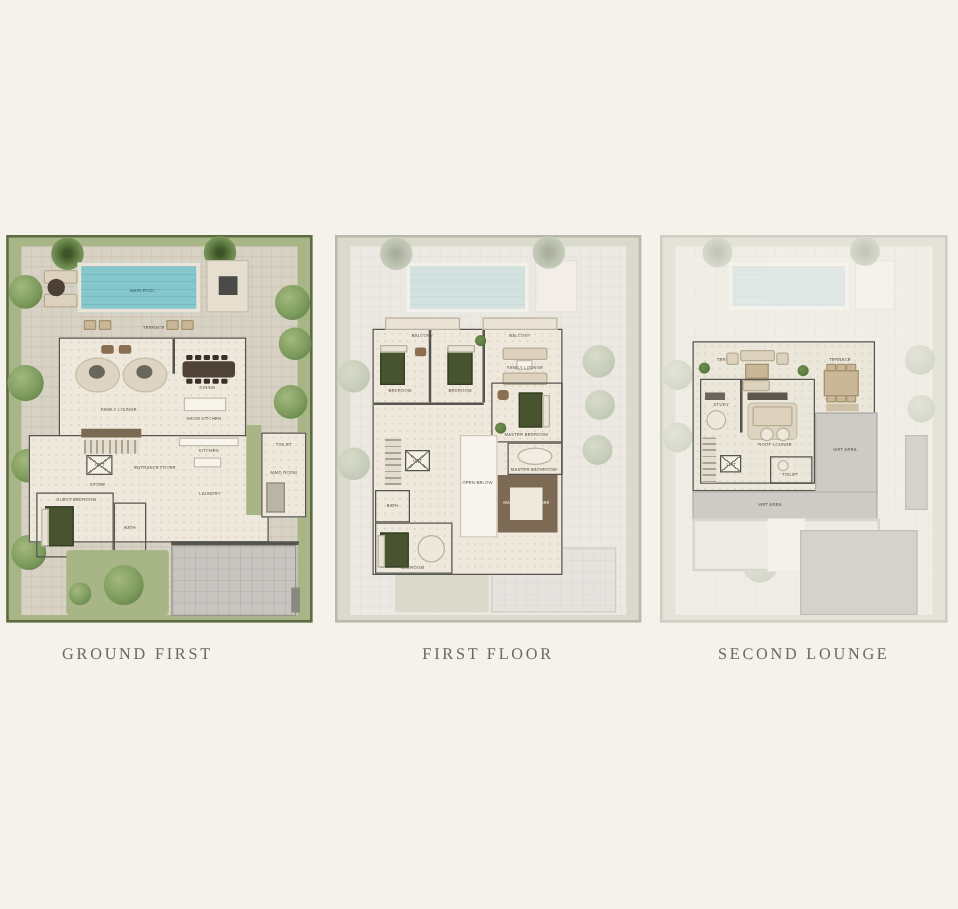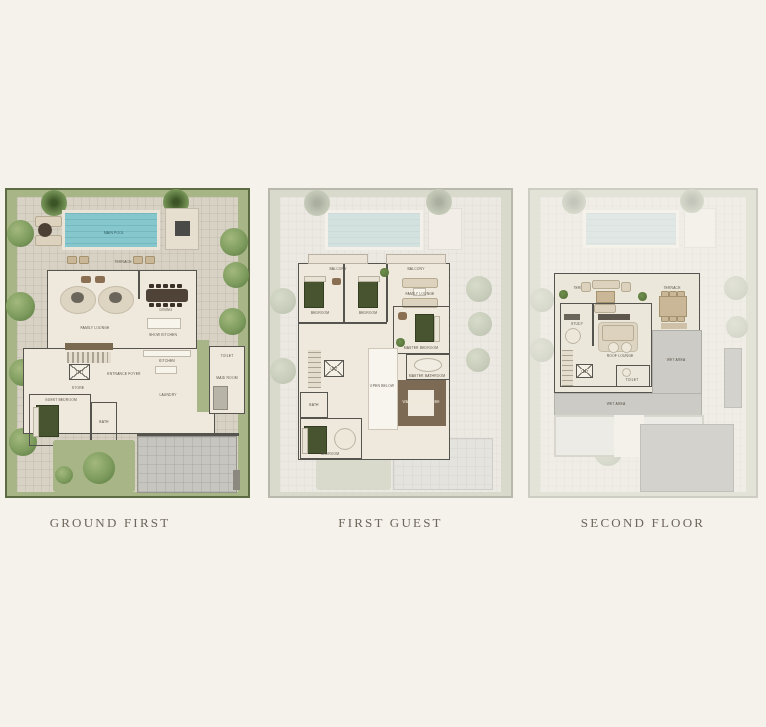--- a/index.html
+++ b/index.html
@@ -277,14 +277,14 @@
   <div class="gray" style="left:26px;top:205px;width:146px;height:22px;border:1px solid #b4b2ac"></div>
   <span class="lbl" style="left:88px;top:216px">WET AREA</span>
 
   <div class="abs" style="left:26px;top:227px;width:150px;height:42px;background:#edebe5;border:2px solid #d9d6ce;box-sizing:border-box"></div>
   <div class="abs" style="left:86px;top:227px;width:30px;height:42px;background:#f3f1ea"></div>
   <div class="gray" style="left:112px;top:236px;width:92px;height:66px;background:#d4d2cc;border:1px solid #c2c0ba"></div>
   <div class="gray" style="left:196px;top:160px;width:16px;height:58px;background:#d4d2cc;border:1px solid #c2c0ba"></div>
 </div>
 
 <div class="caption" style="left:5px;width:210px">GROUND FIRST</div>
-<div class="caption" style="left:268px;width:245px">FIRST GUEST</div>
-<div class="caption" style="left:528px;width:230px">SECOND FLOOR</div>
+<div class="caption" style="left:268px;width:245px">FIRST FLOOR</div>
+<div class="caption" style="left:528px;width:230px">SECOND LOUNGE</div>
 
 </body></html>

